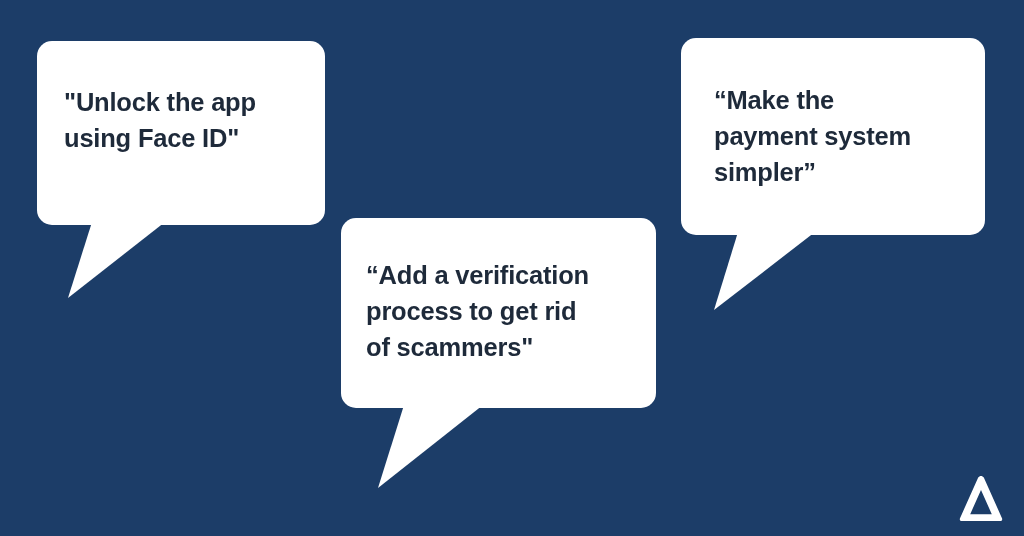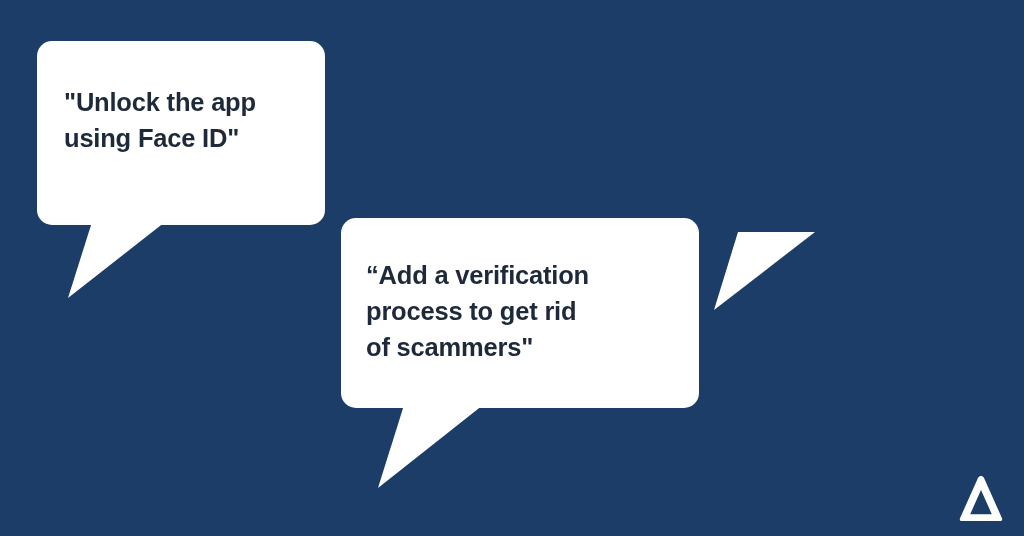--- a/index.html
+++ b/index.html
@@ -57,21 +57,21 @@
     top: 222px;
     width: 100px;
     height: 78px;
     z-index: 1;
   }
 
   
   #bubble-2 {
     left: 341px;
     top: 218px;
-    width: 358px;
+    width: 315px;
     height: 190px;
   }
   #bubble-2 .bubble-text {
     left: 25px;
     top: 39px;
     width: 270px;
   }
   #tail-2 {
     position: absolute;
     left: 376px;
@@ -130,19 +130,24 @@
   </svg>
   <div class="bubble" id="bubble-2">
     <p class="bubble-text">“Add a verification
 process to get rid
 of scammers"</p>
   </div>
 
   <svg id="tail-3" viewBox="0 0 106 80" preserveAspectRatio="none" aria-hidden="true">
     <polygon points="26,0 103,0 2,78" fill="#ffffff"></polygon>
   </svg>
+  <div class="bubble" id="bubble-3">
+    <p class="bubble-text">“Make the
+payment system
+simpler”</p>
+  </div>
 
   <svg id="brand-logo" viewBox="0 0 44 46" aria-hidden="true">
     <path d="M19.2 2.6 C20.6 0.4 23.4 0.4 24.8 2.6 L43.0 43.2 C43.6 44.6 42.9 46 41.4 46 L2.6 46 C1.1 46 0.4 44.6 1.0 43.2 Z
              M22.0 15.0 L11.2 39.2 L32.8 39.2 Z" fill="#ffffff" fill-rule="evenodd"></path>
   </svg>
 
 </div>
 
 </body></html>

